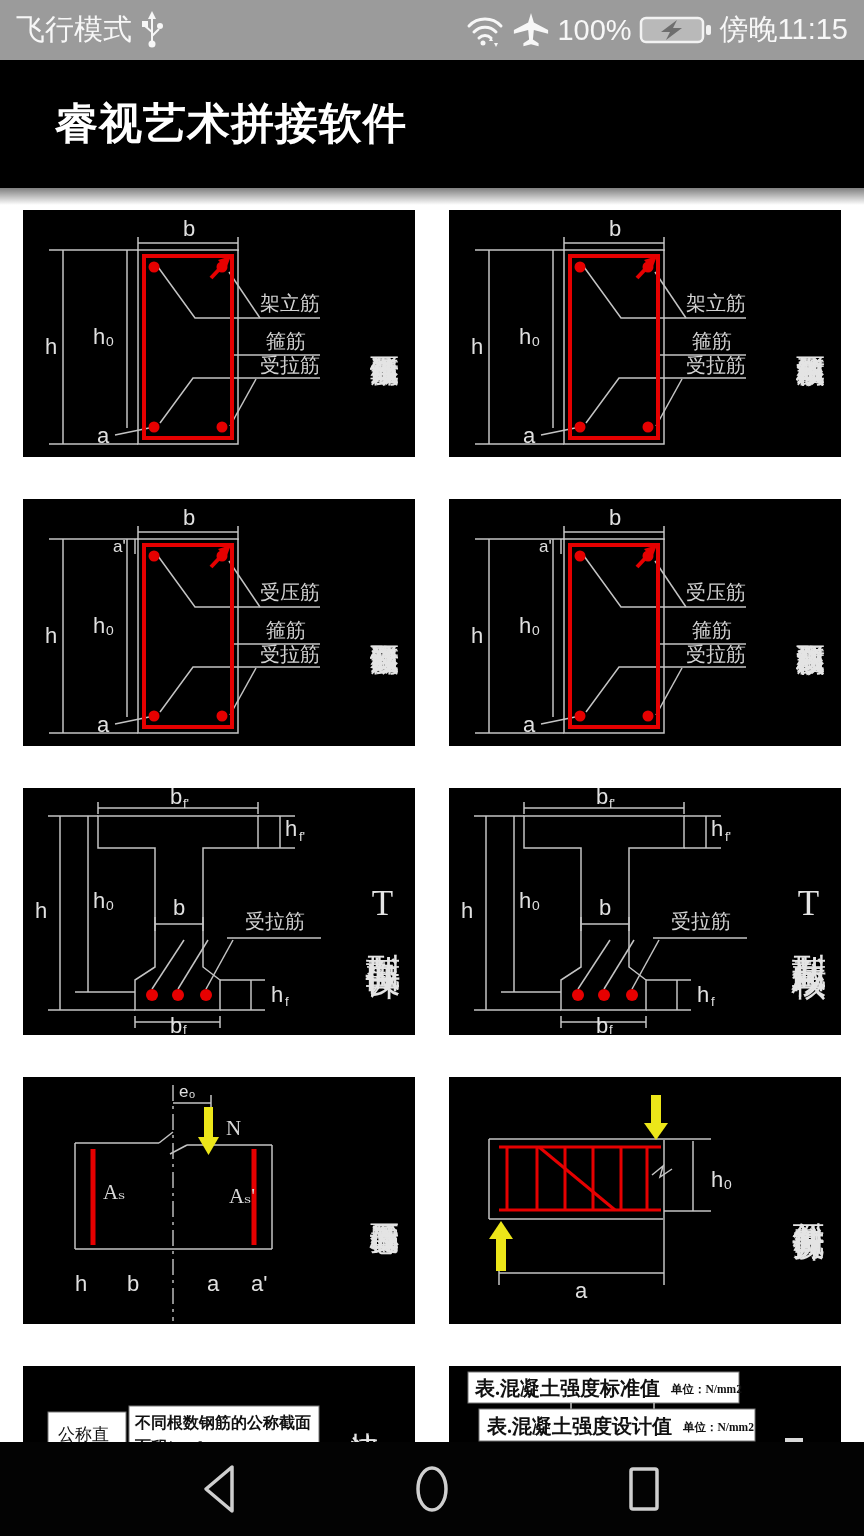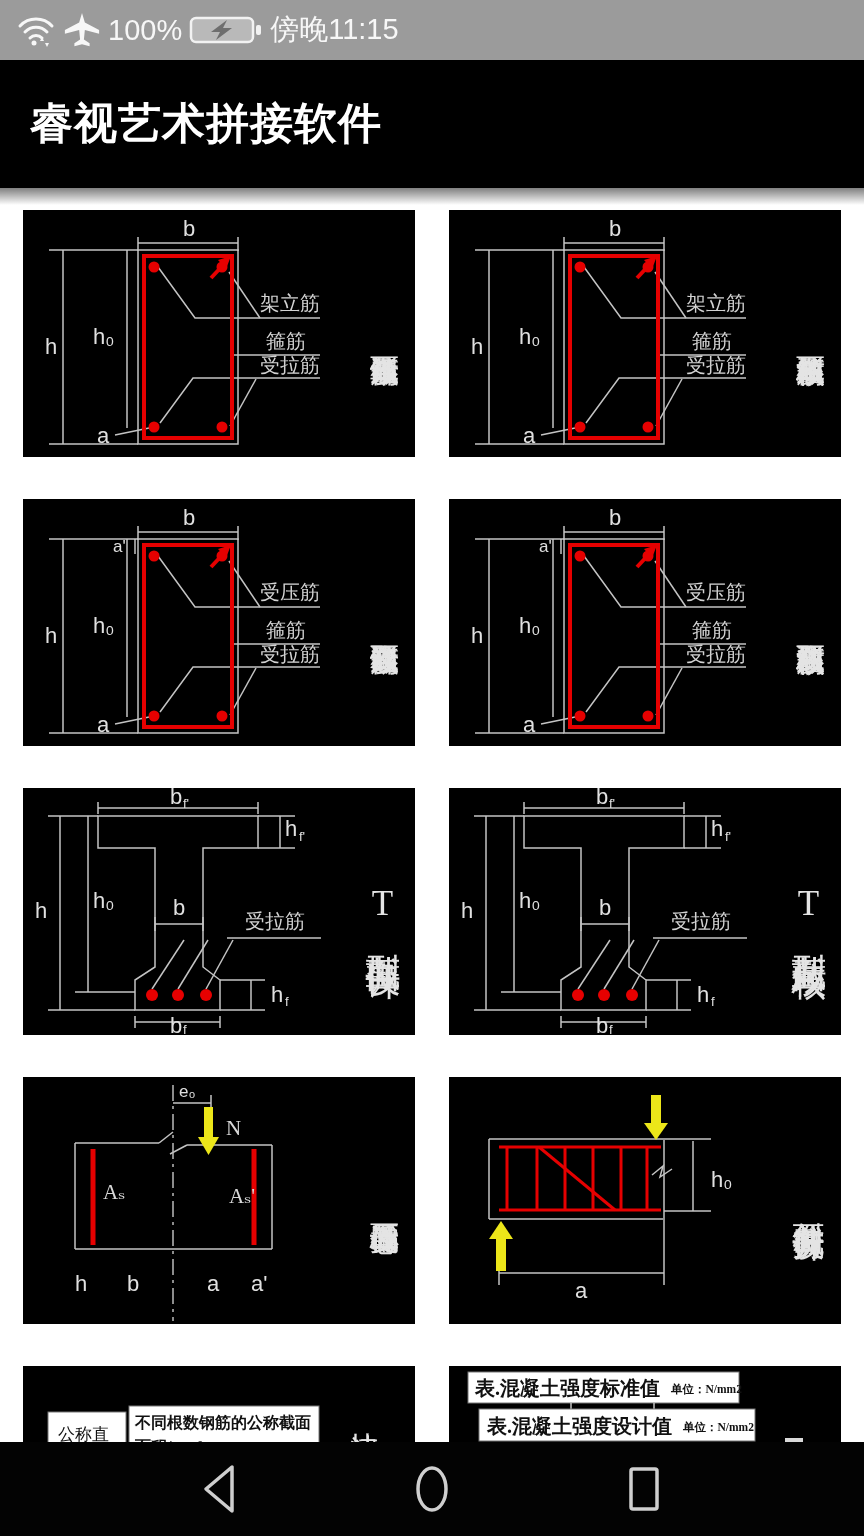--- a/index.html
+++ b/index.html
@@ -4,21 +4,21 @@
 <style>
   html,body{margin:0;padding:0;}
   body{width:864px;height:1536px;position:relative;overflow:hidden;background:#fff;
        font-family:"Liberation Sans",sans-serif;}
   
   .statusbar{height:60px;background:#9b9b9b;color:#f7f7f7;display:flex;
              align-items:center;justify-content:space-between;padding:0 16px;font-size:29px;}
   .sb-left,.sb-right{display:flex;align-items:center;gap:9px;}
   .sb-right{gap:7px;}
   
-  .titlebar{height:128px;background:#000;display:flex;align-items:center;padding-left:30px;}
+  .titlebar{height:128px;background:#000;display:flex;align-items:center;padding-left:55px;}
   .titlebar .apptitle{color:#fff;font-size:43px;font-weight:bold;letter-spacing:1px;}
   .bar-shadow{height:17px;background:linear-gradient(to bottom,rgba(0,0,0,.5),rgba(0,0,0,0));}
   
   .content{background:#fff;height:1237px;overflow:hidden;padding:5px 23px 0;
            display:grid;grid-template-columns:392px 392px;column-gap:34px;row-gap:42px;
            align-content:start;}
   .card{position:relative;width:392px;height:247px;background:#000;}
   .vtitle{position:absolute;right:10px;top:50%;transform:translateY(-50%);
           writing-mode:vertical-rl;text-orientation:upright;color:#e4e4e4;
           font-family:"Liberation Serif","DejaVu Serif",serif;}
@@ -48,20 +48,34 @@
   .bunit{font-size:11.5px;font-weight:bold;fill:#111;font-family:"Liberation Serif","DejaVu Serif",serif;}
   
   .navbar{position:absolute;left:0;right:0;bottom:0;height:94px;background:#030303;
           display:flex;align-items:center;justify-content:center;gap:152px;}
   .nav-btn{display:flex;align-items:center;justify-content:center;width:60px;height:60px;}
 </style>
 </head>
 <body>
 
 <div class="statusbar">
+  <div class="sb-left">
+    <span>飞行模式</span>
+    <svg width="22" height="40" viewBox="0 0 22 40">
+      <g stroke="#f7f7f7" stroke-width="2" fill="none">
+        <line x1="11" y1="8" x2="11" y2="31"></line>
+        <line x1="11" y1="22" x2="4" y2="16"></line>
+        <line x1="11" y1="26" x2="18" y2="19"></line>
+      </g>
+      <polygon points="11,1 7,9 15,9" fill="#f7f7f7"></polygon>
+      <circle cx="11" cy="34" r="3.5" fill="#f7f7f7"></circle>
+      <rect x="1" y="11" width="6" height="6" fill="#f7f7f7"></rect>
+      <circle cx="19" cy="16" r="3" fill="#f7f7f7"></circle>
+    </svg>
+  </div>
   <div class="sb-right">
     <svg width="40" height="36" viewBox="0 0 40 36">
       <g stroke="#f7f7f7" stroke-width="3" fill="none" stroke-linecap="round">
         <path d="M4,14 a22,22 0 0 1 32,0"></path>
         <path d="M9,20 a15,15 0 0 1 22,0"></path>
         <path d="M14,26 a8.5,8.5 0 0 1 12,0"></path>
       </g>
       <circle cx="18" cy="31" r="2.5" fill="#f7f7f7"></circle>
       <polygon points="24,29 28,29 26,25" fill="#f7f7f7"></polygon>
       <polygon points="29,31 33,31 31,35" fill="#f7f7f7"></polygon>

